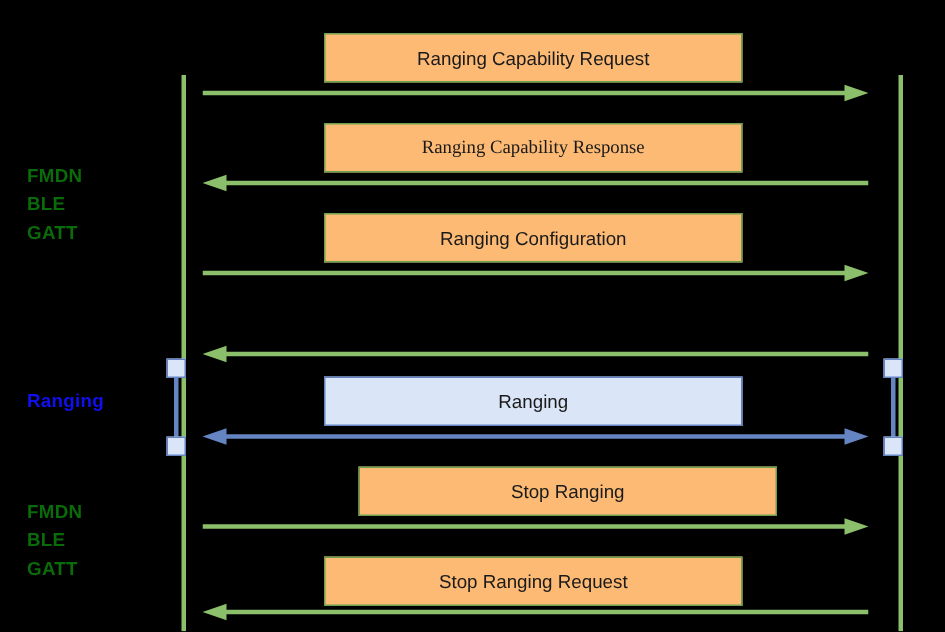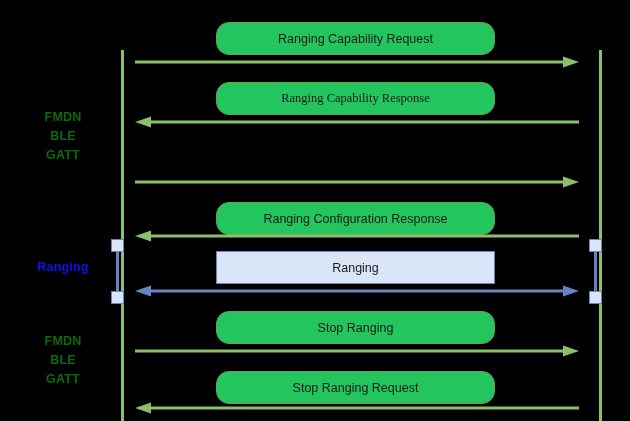--- a/index.html
+++ b/index.html
@@ -24,21 +24,21 @@
     position: absolute;
     width: 3px;
     background: #8cbf6b;
   }
   .lifeline-left  { left: 121px; top: 50px; height: 371px; }
   .lifeline-right { left: 599px; top: 50px; height: 371px; }
 
   
   .phase-label {
     position: absolute;
-    text-align: center;
+    text-align: left;
     font-size: 12.5px;
     font-weight: bold;
     line-height: 19px;
     white-space: pre-line;
     letter-spacing: 0.2px;
   }
   .phase-gatt   { color: #0a6b0a; width: 90px; left: 18px; }
   .phase-rang   { color: #1010ef; width: 90px; left: 18px; }
   .phase-gatt-top    { top: 108px; }
   .phase-ranging-mid { top: 258px; }
@@ -52,21 +52,21 @@
     height: 33px;
     box-sizing: border-box;
     display: flex;
     align-items: center;
     justify-content: center;
     font-size: 12.5px;
     color: #1a1a1a;
     border-style: solid;
     border-width: 1px;
   }
-  .msg-box.green { background: #22c55e; border-color: #6ca04f; border-radius: 13px; }
+  .msg-box.green { background: #fdba74; border-color: #6ca04f; }
   .msg-box.blue  { background: #dbe5f8; border-color: #6585c2; }
 
   
   .arrow {
     position: absolute;
     left: 135px;
     width: 444px;
     height: 12px;
   }
   .arrow svg { display: block; width: 444px; height: 12px; }
@@ -113,28 +113,28 @@
   </div>
 
   <div class="msg-box green" style="top:82px;font-family:Liberation Serif, serif;">Ranging Capability Response</div>
   <div class="arrow" style="top:116px;">
     <svg viewBox="0 0 444 12" xmlns="http://www.w3.org/2000/svg">
       <line x1="8" y1="6" x2="444" y2="6" stroke="#8cbf6b" stroke-width="3"></line>
       <polygon points="0,6 16,0.5 16,11.5" fill="#8cbf6b"></polygon>
     </svg>
   </div>
 
+  <div class="msg-box green" style="top:142px;">Ranging Configuration</div>
   <div class="arrow" style="top:176px;">
     <svg viewBox="0 0 444 12" xmlns="http://www.w3.org/2000/svg">
       <line x1="0" y1="6" x2="436" y2="6" stroke="#8cbf6b" stroke-width="3"></line>
       <polygon points="444,6 428,0.5 428,11.5" fill="#8cbf6b"></polygon>
     </svg>
   </div>
 
-  <div class="msg-box green" style="top:202px;">Ranging Configuration Response</div>
   <div class="arrow" style="top:230px;">
     <svg viewBox="0 0 444 12" xmlns="http://www.w3.org/2000/svg">
       <line x1="8" y1="6" x2="444" y2="6" stroke="#8cbf6b" stroke-width="3"></line>
       <polygon points="0,6 16,0.5 16,11.5" fill="#8cbf6b"></polygon>
     </svg>
   </div>
 
   <div class="act-bar" style="left:116px; top:246px; height:54px;"></div>
   <div class="act-square" style="left:111px; top:239px;"></div>
   <div class="act-square" style="left:111px; top:291px;"></div>
@@ -145,21 +145,21 @@
 
   <div class="msg-box blue" style="top:251px;">Ranging</div>
   <div class="arrow" style="top:285px;">
     <svg viewBox="0 0 444 12" xmlns="http://www.w3.org/2000/svg">
       <line x1="8" y1="6" x2="436" y2="6" stroke="#6585c2" stroke-width="3"></line>
       <polygon points="0,6 16,0.5 16,11.5" fill="#6585c2"></polygon>
       <polygon points="444,6 428,0.5 428,11.5" fill="#6585c2"></polygon>
     </svg>
   </div>
 
-  <div class="msg-box green" style="top:311px;">Stop Ranging</div>
+  <div class="msg-box green" style="top:311px;margin-left:23px;">Stop Ranging</div>
   <div class="arrow" style="top:345px;">
     <svg viewBox="0 0 444 12" xmlns="http://www.w3.org/2000/svg">
       <line x1="0" y1="6" x2="436" y2="6" stroke="#8cbf6b" stroke-width="3"></line>
       <polygon points="444,6 428,0.5 428,11.5" fill="#8cbf6b"></polygon>
     </svg>
   </div>
 
   <div class="msg-box green" style="top:371px;">Stop Ranging Request</div>
   <div class="arrow" style="top:402px;">
     <svg viewBox="0 0 444 12" xmlns="http://www.w3.org/2000/svg">

